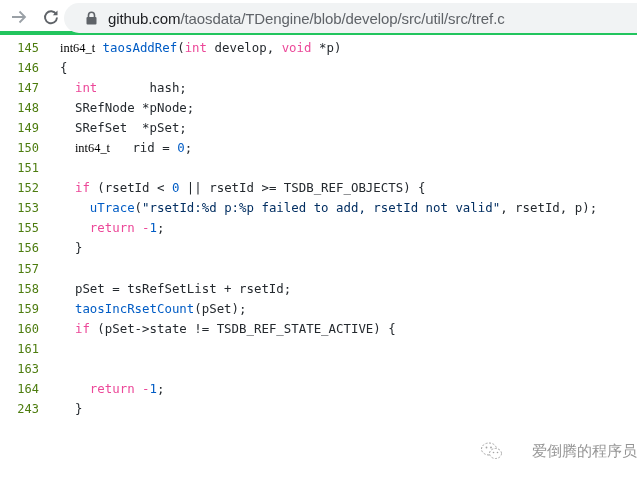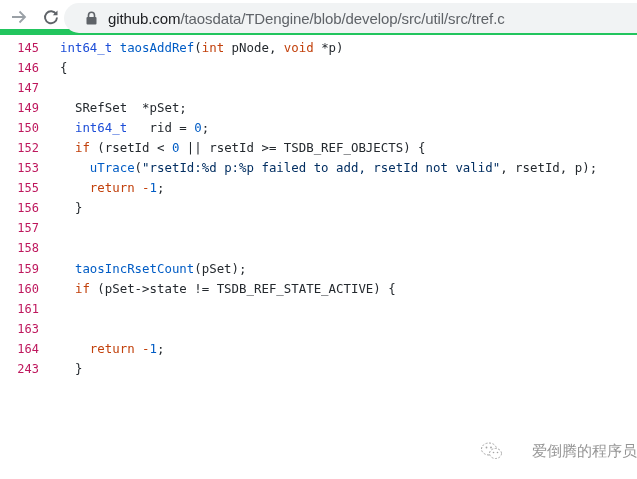--- a/index.html
+++ b/index.html
@@ -1,21 +1,21 @@
 <!DOCTYPE html>
 <html><head>
   <meta charset="utf-8">
   <style>
     * { box-sizing: border-box; margin: 0; padding: 0; }
     html, body { width: 637px; height: 479px; overflow: hidden; background: #ffffff; }
     body { position: relative; font-family: "DejaVu Sans Mono", monospace; }
 
     .toolbar {
       position: absolute; left: 0; top: 0; width: 637px; height: 35px;
-      background: #ffffff; border-bottom: 6px solid #22c55e;
+      background: #ffffff; border-bottom: 4px solid #22c55e;
     }
     .nav-btn {
       position: absolute; top: 6px; width: 22px; height: 22px;
       display: flex; align-items: center; justify-content: center;
       cursor: pointer;
     }
     .nav-btn.forward { left: 8px; }
     .nav-btn.reload { left: 40px; }
     .omnibox {
       position: absolute; left: 64px; top: 3px; width: 600px; height: 30px;
@@ -31,25 +31,25 @@
 
     .code {
       position: absolute; left: 0; top: 38px; width: 637px;
     }
     .line {
       position: relative; height: 20.05px; line-height: 20px;
       font-size: 12.4px; white-space: pre; color: #24292e;
     }
     .ln {
       position: absolute; left: 0; width: 39px; text-align: right;
-      color: #be185d; font-size: 12px;
+      color: #4d7c0f; font-size: 12px;
     }
     .src { position: absolute; left: 60px; }
-    .kw { color: #c2410c; }
-    .ty { color: #1d4ed8; }
+    .kw { color: #ec4899; }
+    .ty { color: #000000; font-family: Liberation Serif, serif; }
     .fn { color: #005cc5; text-align: right; }
     .nm { color: #005cc5; }
     .st { color: #032f62; }
     .tx { color: #24292e; }
 
     .watermark {
       position: absolute; left: 480px; top: 440px; height: 22px;
       display: flex; align-items: center;
       font-family: "DejaVu Sans", sans-serif; font-size: 15px; color: #8a8a8a;
       opacity: 0.9;
@@ -77,31 +77,33 @@
       <svg width="11" height="14" viewBox="0 0 11 14">
         <path d="M2.5 6 V4.2 A3 3 0 0 1 8.5 4.2 V6" fill="none" stroke="#5f6368" stroke-width="1.6"></path>
         <rect x="0.5" y="6" width="10" height="7.5" rx="1" fill="#5f6368"></rect>
       </svg>
     </span>
     <span class="url"><span class="host">github.com</span><span>/taosdata/TDengine/blob/develop/src/util/src/tref.c</span></span>
   </div>
 </div>
 
 <div class="code" id="code">
-    <div class="line"><span class="ln">145</span><span class="src"><span class="ty">int64_t</span><span class="tx"> </span><span class="fn">taosAddRef</span><span class="tx">(</span><span class="kw">int</span><span class="tx"> pNode, </span><span class="kw">void</span><span class="tx"> *p)</span></span></div>
+    <div class="line"><span class="ln">145</span><span class="src"><span class="ty">int64_t</span><span class="tx"> </span><span class="fn">taosAddRef</span><span class="tx">(</span><span class="kw">int</span><span class="tx"> develop, </span><span class="kw">void</span><span class="tx"> *p)</span></span></div>
     <div class="line"><span class="ln">146</span><span class="src"><span class="tx">{</span></span></div>
-    <div class="line"><span class="ln">147</span></div>
+    <div class="line"><span class="ln">147</span><span class="src"><span class="tx">  </span><span class="kw">int</span><span class="tx">       hash;</span></span></div>
+    <div class="line"><span class="ln">148</span><span class="src"><span class="tx">  SRefNode *pNode;</span></span></div>
     <div class="line"><span class="ln">149</span><span class="src"><span class="tx">  SRefSet  *pSet;</span></span></div>
     <div class="line"><span class="ln">150</span><span class="src"><span class="tx">  </span><span class="ty">int64_t</span><span class="tx">   rid = </span><span class="nm">0</span><span class="tx">;</span></span></div>
+    <div class="line"><span class="ln">151</span><span class="src"></span></div>
     <div class="line"><span class="ln">152</span><span class="src"><span class="tx">  </span><span class="kw">if</span><span class="tx"> (rsetId &lt; </span><span class="nm">0</span><span class="tx"> || rsetId &gt;= TSDB_REF_OBJECTS) {</span></span></div>
     <div class="line"><span class="ln">153</span><span class="src"><span class="tx">    </span><span class="fn">uTrace</span><span class="tx">(</span><span class="st">"rsetId:%d p:%p failed to add, rsetId not valid"</span><span class="tx">, rsetId, p);</span></span></div>
     <div class="line"><span class="ln">155</span><span class="src"><span class="tx">    </span><span class="kw">return</span><span class="tx"> </span><span class="kw">-</span><span class="nm">1</span><span class="tx">;</span></span></div>
     <div class="line"><span class="ln">156</span><span class="src"><span class="tx">  }</span></span></div>
     <div class="line"><span class="ln">157</span><span class="src"></span></div>
-    <div class="line"><span class="ln">158</span></div>
+    <div class="line"><span class="ln">158</span><span class="src"><span class="tx">  pSet = tsRefSetList + rsetId;</span></span></div>
     <div class="line"><span class="ln">159</span><span class="src"><span class="tx">  </span><span class="fn">taosIncRsetCount</span><span class="tx">(pSet);</span></span></div>
     <div class="line"><span class="ln">160</span><span class="src"><span class="tx">  </span><span class="kw">if</span><span class="tx"> (pSet-&gt;state != TSDB_REF_STATE_ACTIVE) {</span></span></div>
     <div class="line"><span class="ln">161</span></div>
     <div class="line"><span class="ln">163</span></div>
     <div class="line"><span class="ln">164</span><span class="src"><span class="tx">    </span><span class="kw">return</span><span class="tx"> </span><span class="kw">-</span><span class="nm">1</span><span class="tx">;</span></span></div>
     <div class="line"><span class="ln">243</span><span class="src"><span class="tx">  }</span></span></div>
   </div>
 
 <div class="watermark">
   <span class="wx">

